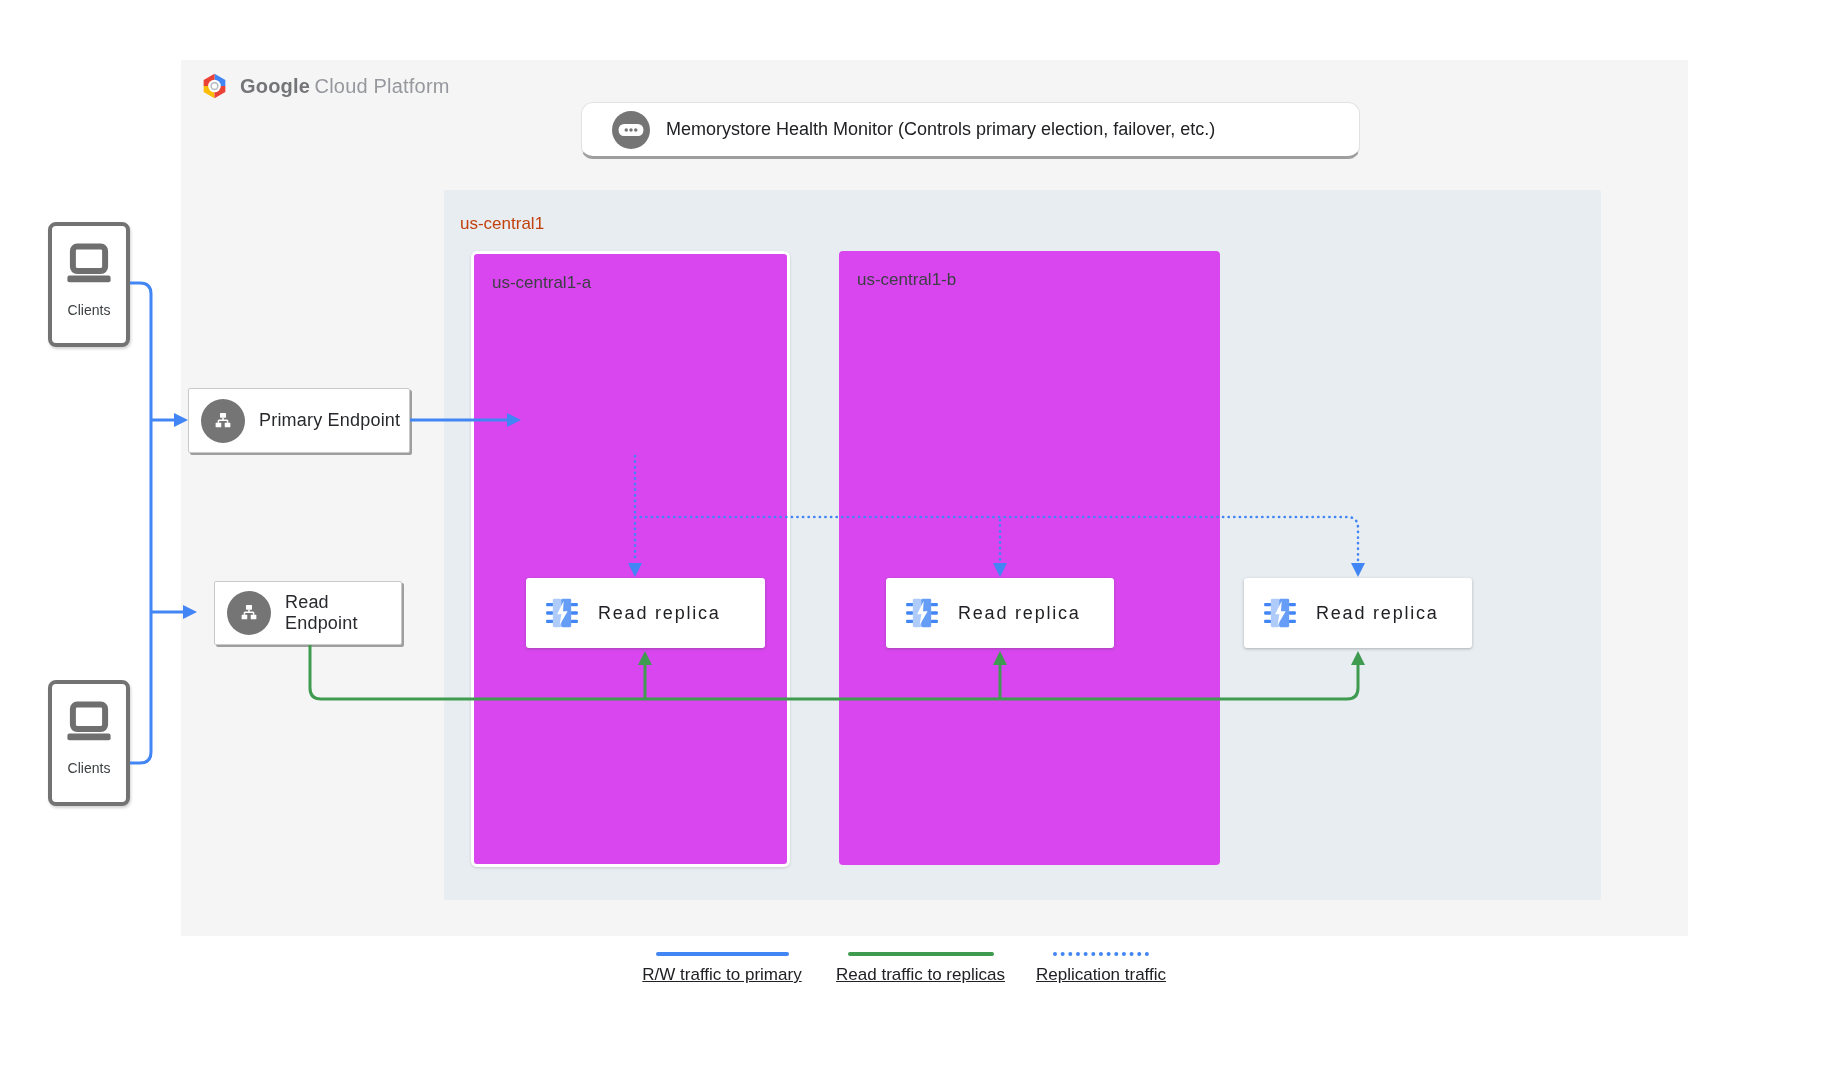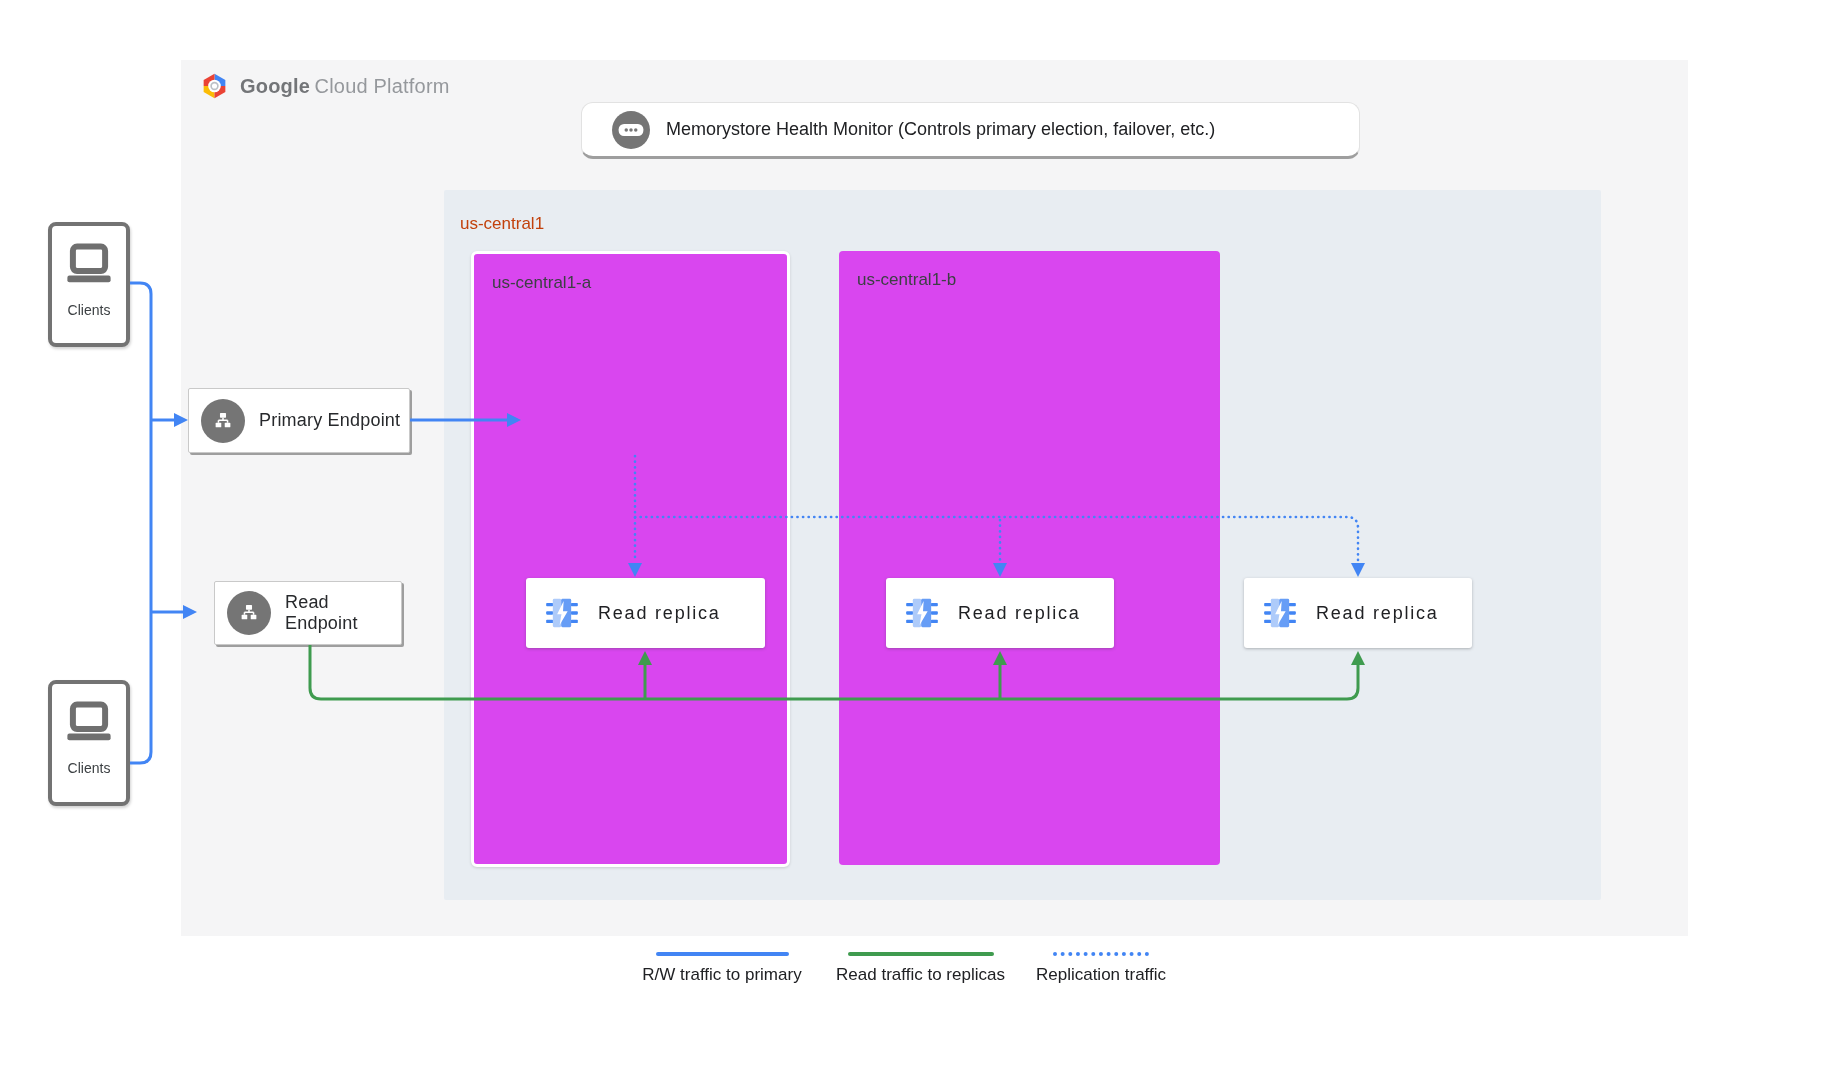--- a/index.html
+++ b/index.html
@@ -53,21 +53,21 @@
     box-shadow:1px 2px 3px rgba(0,0,0,0.18); display:flex; flex-direction:column; align-items:center; }
   .clients-top { left:48px; top:222px; height:125px; }
   .clients-bottom { left:48px; top:680px; height:126px; }
   .clients-label { font-size:14px; color:#3c4043; margin-top:14px; }
   .laptop { margin-top:16px; }
 
   
   .wires { position:absolute; left:0; top:0; width:1832px; height:1075px; pointer-events:none; }
 
   
-  .legend-item { position:absolute; top:952px; display:flex; flex-direction:column; align-items:center; }
+  .legend-item { position:absolute; top:952px; display:flex; flex-direction:column; align-items:center;text-decoration:underline; }
   .legend-line { height:4px; border-radius:2px; margin-bottom:9px; }
   .legend-line.solid-blue { width:133px; background:#4285f4; }
   .legend-line.solid-green { width:146px; background:#3f9b4f; }
   .legend-line.dotted-blue { width:96px; height:0; background:none; border-top:4px dotted #4285f4; border-radius:0; margin-top:0; }
   .legend-label { font-size:17px; color:#202124; }
   .li-1 { left:642px; width:160px; }
   .li-2 { left:833px; width:175px; }
   .li-3 { left:1031px; width:140px; }
 </style>
 </head>

